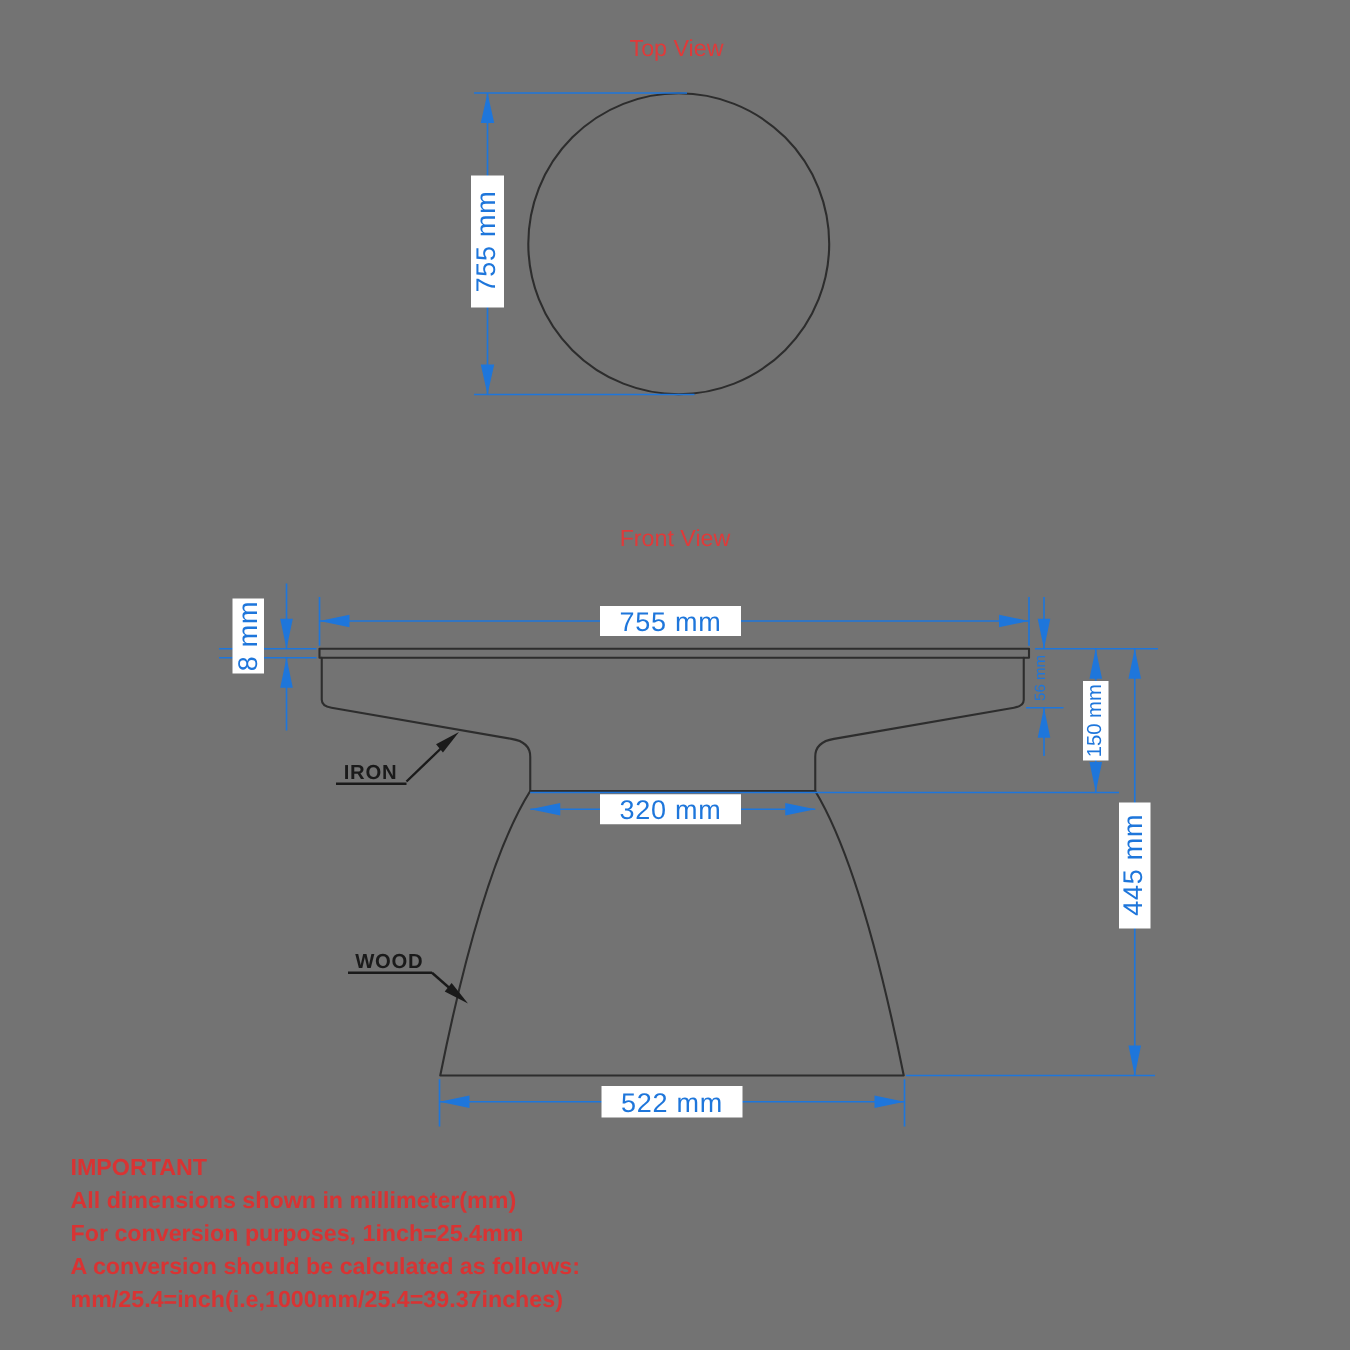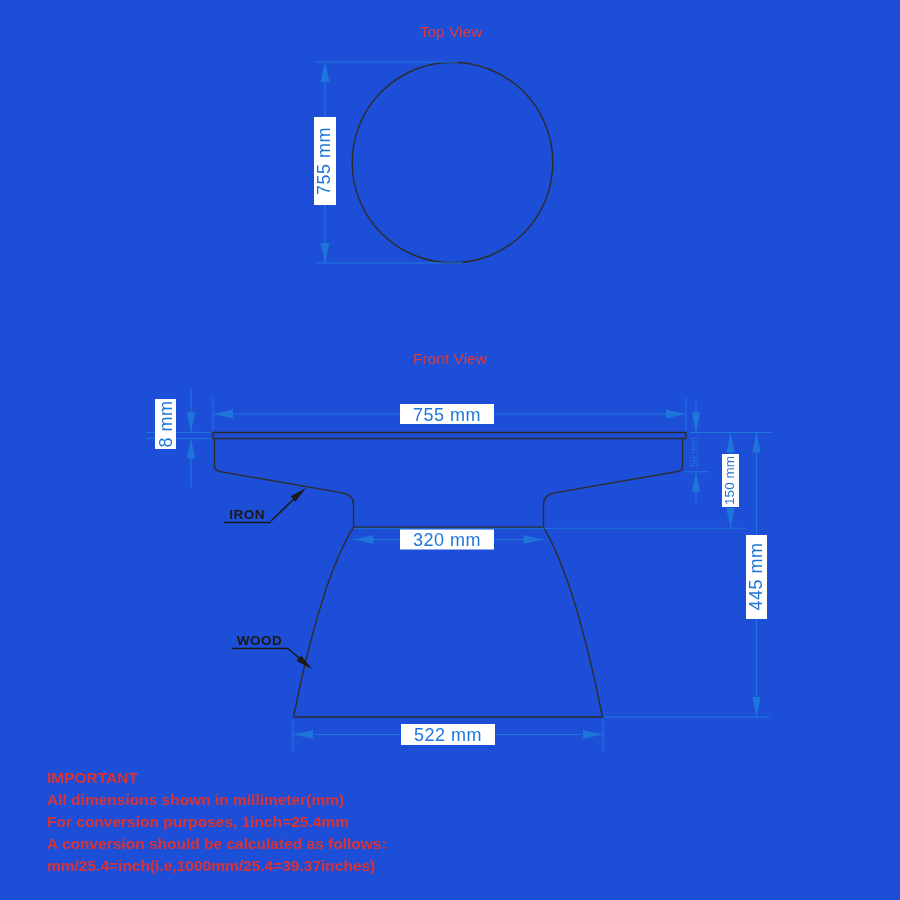--- a/index.html
+++ b/index.html
@@ -1,16 +1,16 @@
 <!DOCTYPE html>
 <html style="--dimension_blue: #1E76DB; --title_red: #E03A3A; --notes_red: #D93333; --outline: #2D2D2D;"><head>
 <meta charset="utf-8">
 <style>
   html,body{margin:0;padding:0;background:#ffffff;}
-  .stage{position:relative;width:900px;height:900px;background:#1d4ed8;overflow:hidden;}
+  .stage{position:relative;width:900px;height:900px;background:#737373;overflow:hidden;}
   text{font-family:"Liberation Sans","DejaVu Sans",sans-serif;}
   .outline{fill:none;stroke:var(--outline,#2d2d2d);stroke-width:1.4;stroke-linejoin:round;stroke-linecap:round;}
   .dimline{stroke:var(--dimension_blue,#1e76db);stroke-width:1.1;fill:none;}
   .dimarrow{fill:var(--dimension_blue,#1e76db);stroke:none;}
   .dimtext{fill:var(--dimension_blue,#1e76db);font-size:18px;letter-spacing:0.5px;}
   .dimtext.mid{font-size:13.5px;letter-spacing:0;}
   .dimtext.small{font-size:10px;letter-spacing:0;}
   .viewtitle{fill:var(--title_red,#e03a3a);font-size:15.5px;}
   .notetext{fill:var(--notes_red,#d93333);font-size:15.5px;font-weight:bold;}
   .matlabel{fill:#1a1a1a;font-size:13.5px;font-weight:bold;letter-spacing:0.5px;}

